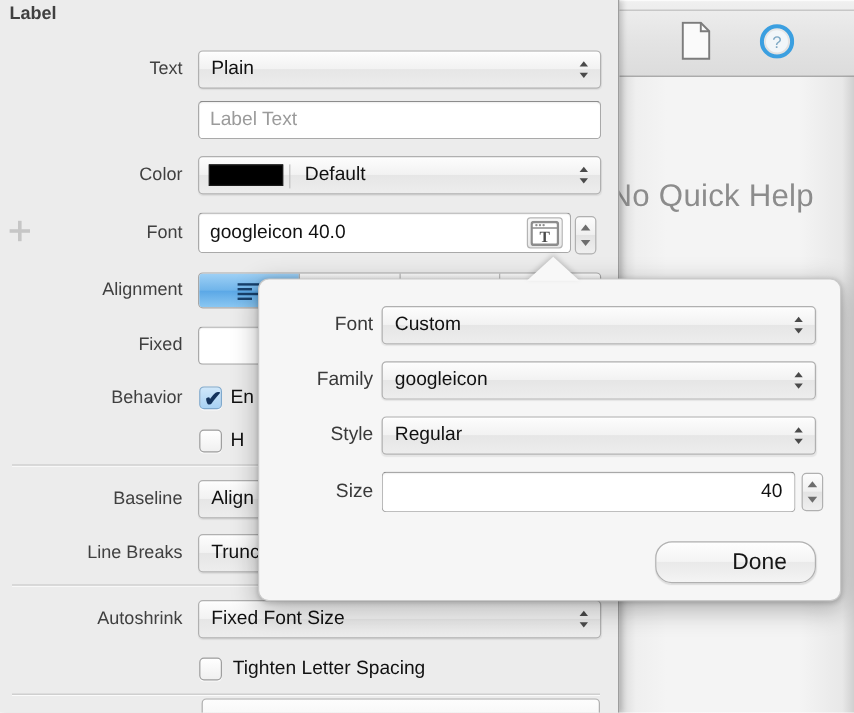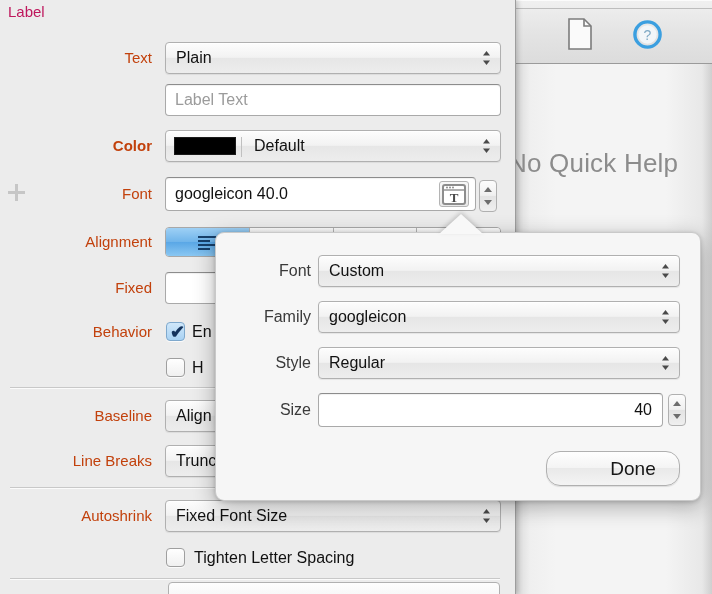--- a/index.html
+++ b/index.html
@@ -51,37 +51,37 @@
   
   .inspector {
     position: absolute; left: 0; top: 0; width: 516px; height: 594px;
     background: #ececec;
     border-right: 1px solid #9d9d9d;
     box-shadow: 2px 0 5px rgba(0,0,0,0.20);
     overflow: hidden;
   }
   .section-title {
     position: absolute; left: 8px; top: 3px;
-    font-size: 15px; font-weight: normal; color: #be185d;
+    font-size: 15px; font-weight: bold; color: #404040;
   }
   .plus-icon {
     position: absolute; left: 8px; top: 184px;
     width: 17px; height: 17px; opacity: 0.45;
   }
   .plus-icon::before, .plus-icon::after {
     content: ""; position: absolute; background: #9a9a9a;
   }
   .plus-icon::before { left: 0; top: 7px; width: 17px; height: 3px; }
   .plus-icon::after { left: 7px; top: 0; width: 3px; height: 17px; }
 
   .row { position: absolute; left: 0; }
   .row-label {
     position: absolute; right: 0; width: 150px;
     text-align: right;
-    font-size: 15px; color: #c2410c;
+    font-size: 15px; color: #404040;
     white-space: nowrap;
   }
 
   
   .popup, .textfield, .combofield {
     position: absolute;
     border-radius: 4px;
     font-size: 16px; color: #111;
   }
   .popup {
@@ -282,21 +282,21 @@
       </div>
     </div>
 
     <div class="row" style="top:84px; height:32px; width:516px;">
       <div class="textfield" style="left:165px; top:0; width:336px; height:32px;">
         <span class="ph">Label Text</span>
       </div>
     </div>
 
     <div class="row" style="top:130px; height:32px; width:516px;">
-      <div class="row-label" style="left:0; top:7px; width:152px;font-weight:bold;">Color</div>
+      <div class="row-label" style="left:0; top:7px; width:152px;">Color</div>
       <div class="popup" style="left:165px; top:0; width:336px; height:32px;">
         <span class="swatch"></span>
         <span class="swatch-sep"></span>
         <span class="ptext" style="left:88px;">Default</span>
         <span class="arrows">
           <svg width="9" height="16" viewBox="0 0 9 16">
               <path d="M4.5 1 L8 5.4 H1 Z" fill="#4a4a4a"></path>
               <path d="M4.5 15 L8 10.6 H1 Z" fill="#4a4a4a"></path>
             </svg>
         </span>

